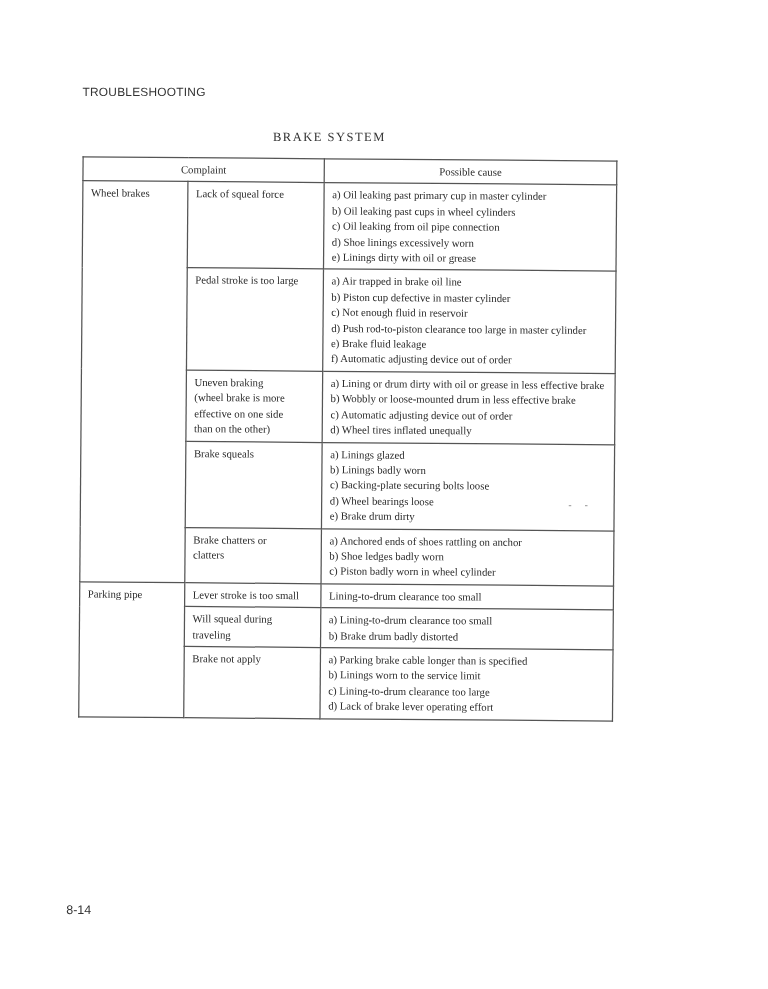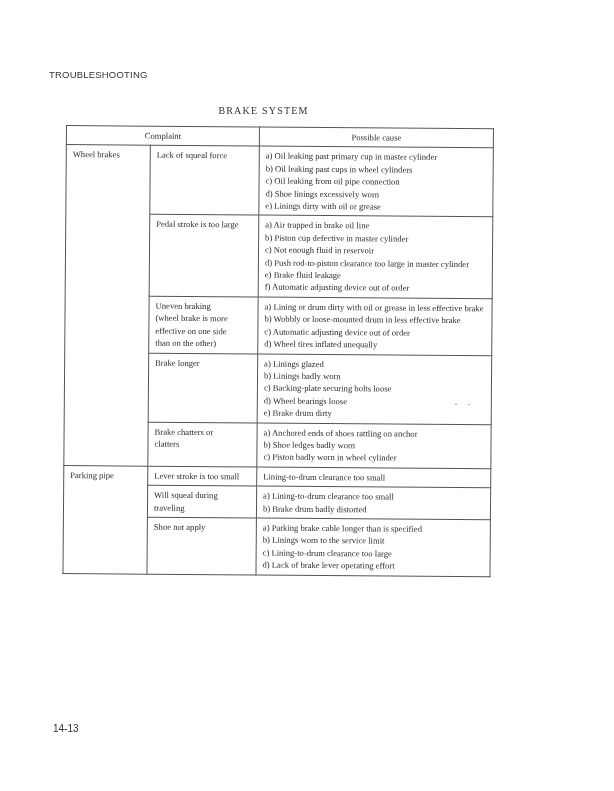--- a/index.html
+++ b/index.html
@@ -1,21 +1,21 @@
 <!DOCTYPE html>
 <html><head>
 <meta charset="utf-8">
 <style>
   html, body { margin: 0; padding: 0; }
   body {
     width: 614px; height: 791px; background: #ffffff; position: relative; overflow: hidden;
     font-family: "Liberation Serif", serif; color: #2a2a2a;
   }
   .section-header {
-    position: absolute; left: 49px; top: 69px;
+    position: absolute; left: 66px; top: 69px;
     font-family: "Liberation Sans", sans-serif; font-size: 9.5px; letter-spacing: 0.2px; color: #333;
   }
   .doc-title {
     position: absolute; left: 0; width: 527px; top: 105px; text-align: center;
     font-size: 10px; letter-spacing: 1.2px; color: #333;
   }
   .page-number {
     position: absolute; left: 53px; top: 723px;
     font-family: "Liberation Sans", sans-serif; font-size: 10px; color: #333;
   }
@@ -82,21 +82,21 @@
         <td>
           <ul class="cause-list">
             <li>a) Lining or drum dirty with oil or grease in less effective brake</li>
             <li>b) Wobbly or loose-mounted drum in less effective brake</li>
             <li>c) Automatic adjusting device out of order</li>
             <li>d) Wheel tires inflated unequally</li>
           </ul>
         </td>
       </tr>
       <tr>
-        <td class="col-comp comp-cell">Brake longer</td>
+        <td class="col-comp comp-cell">Brake squeals</td>
         <td>
           <ul class="cause-list">
             <li>a) Linings glazed</li>
             <li>b) Linings badly worn</li>
             <li>c) Backing-plate securing bolts loose</li>
             <li>d) Wheel bearings loose</li>
             <li>e) Brake drum dirty</li>
           </ul>
         </td>
       </tr>
@@ -124,29 +124,29 @@
         <td class="col-comp comp-cell">Will squeal during
 traveling</td>
         <td>
           <ul class="cause-list">
             <li>a) Lining-to-drum clearance too small</li>
             <li>b) Brake drum badly distorted</li>
           </ul>
         </td>
       </tr>
       <tr>
-        <td class="col-comp comp-cell">Shoe not apply</td>
+        <td class="col-comp comp-cell">Brake not apply</td>
         <td>
           <ul class="cause-list">
             <li>a) Parking brake cable longer than is specified</li>
             <li>b) Linings worn to the service limit</li>
             <li>c) Lining-to-drum clearance too large</li>
             <li>d) Lack of brake lever operating effort</li>
           </ul>
         </td>
       </tr>
     </tbody>
 </table>
 
-<div class="page-number">14-13</div>
+<div class="page-number">8-14</div>
 
 <div class="speck" style="left:455px;top:404px;"></div>
 <div class="speck" style="left:468px;top:404px;"></div>
 
 </body></html>

